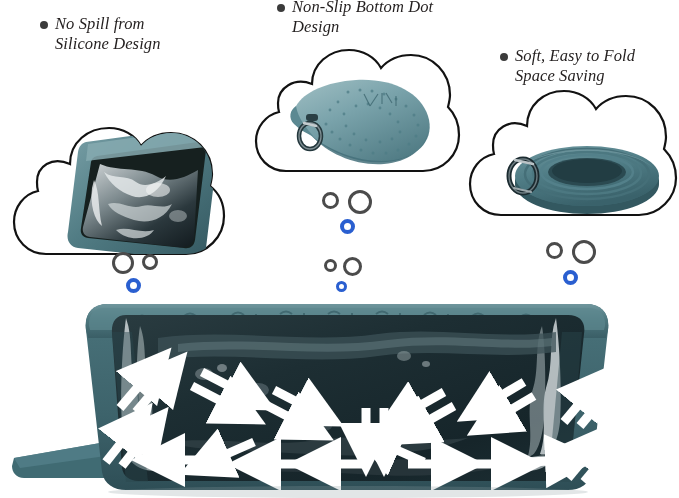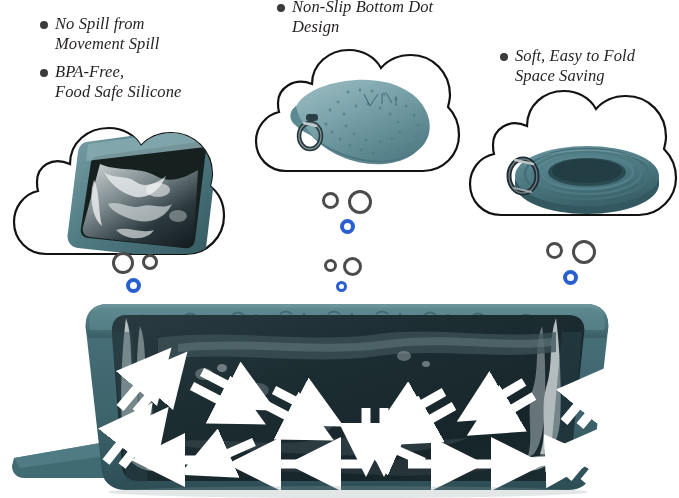--- a/index.html
+++ b/index.html
@@ -51,26 +51,21 @@
 </style>
 </head>
 <body>
 
 <div class="stage">
 
   <div class="feature" id="feature-left">
     <div class="feat-line">
       <span class="bullet"></span>
       <span class="feat-txt">No Spill from
-Movement Spill</span>
-    </div>
-    <div class="feat-line">
-      <span class="bullet"></span>
-      <span class="feat-txt">BPA-Free,
-Food Safe Silicone</span>
+Silicone Design</span>
     </div>
   </div>
 
   <div class="feature" id="feature-mid">
     <div class="feat-line">
       <span class="bullet"></span>
       <span class="feat-txt">Non-Slip Bottom Dot
 Design</span>
     </div>
   </div>

